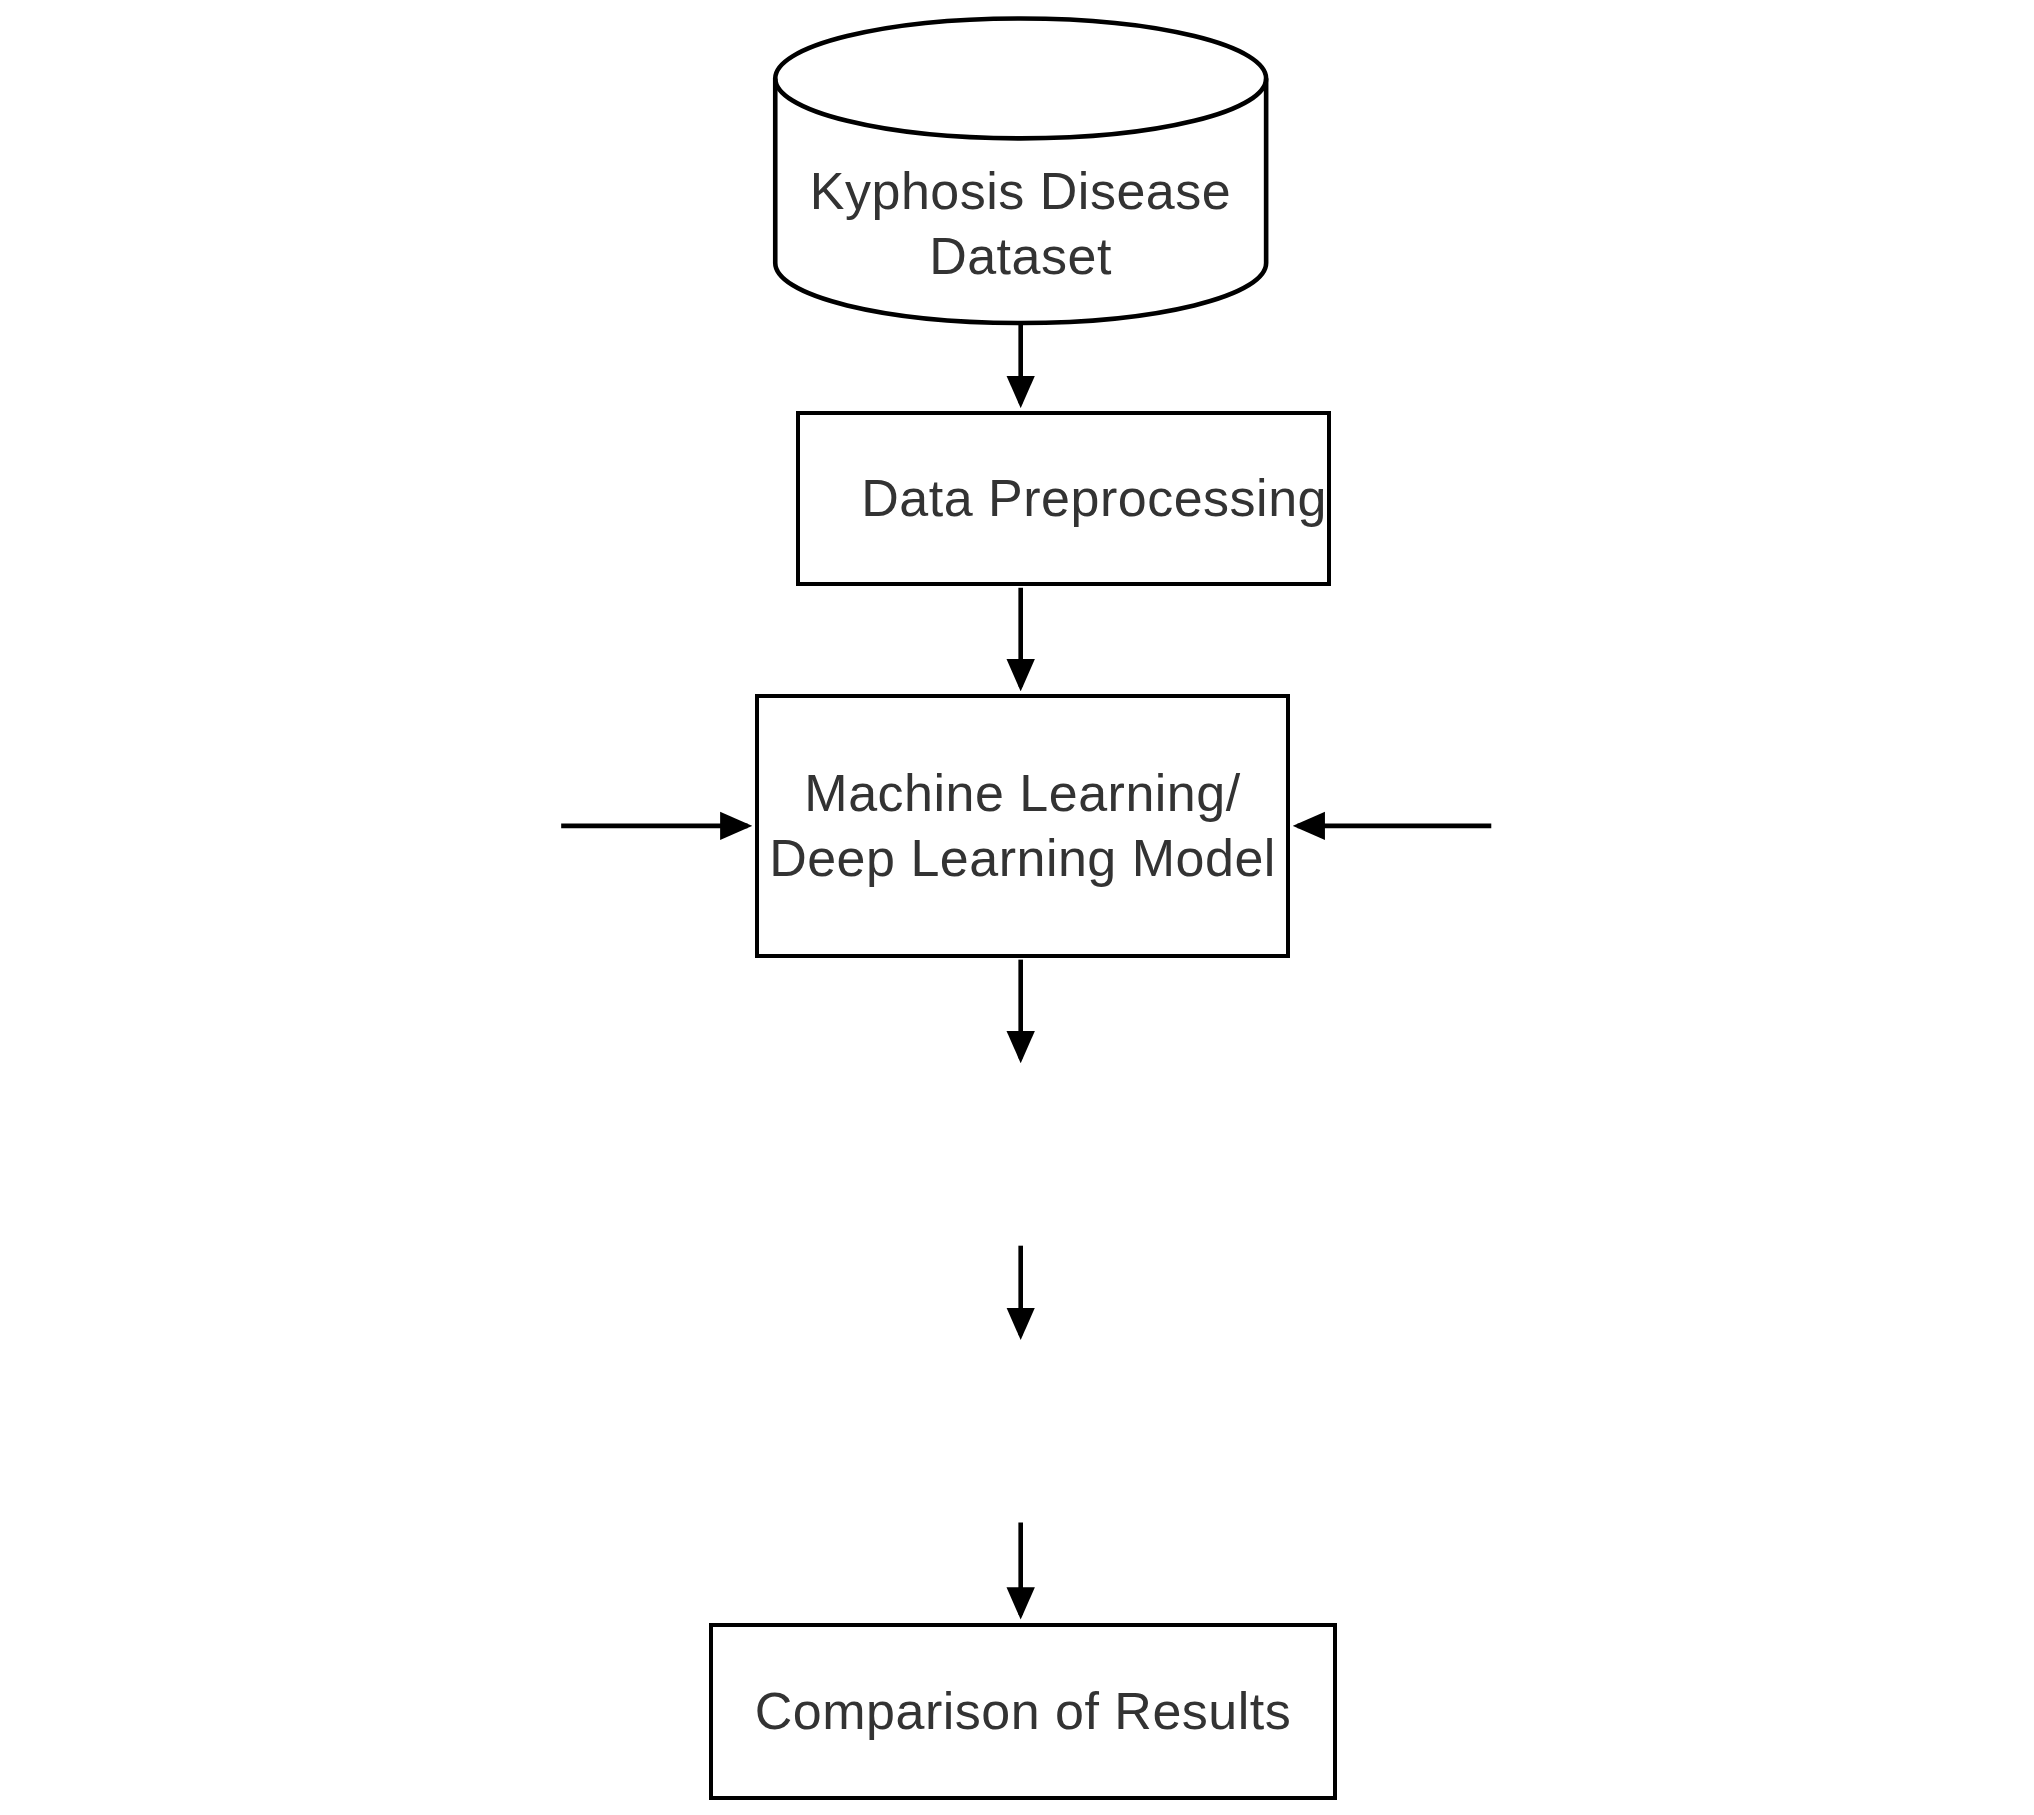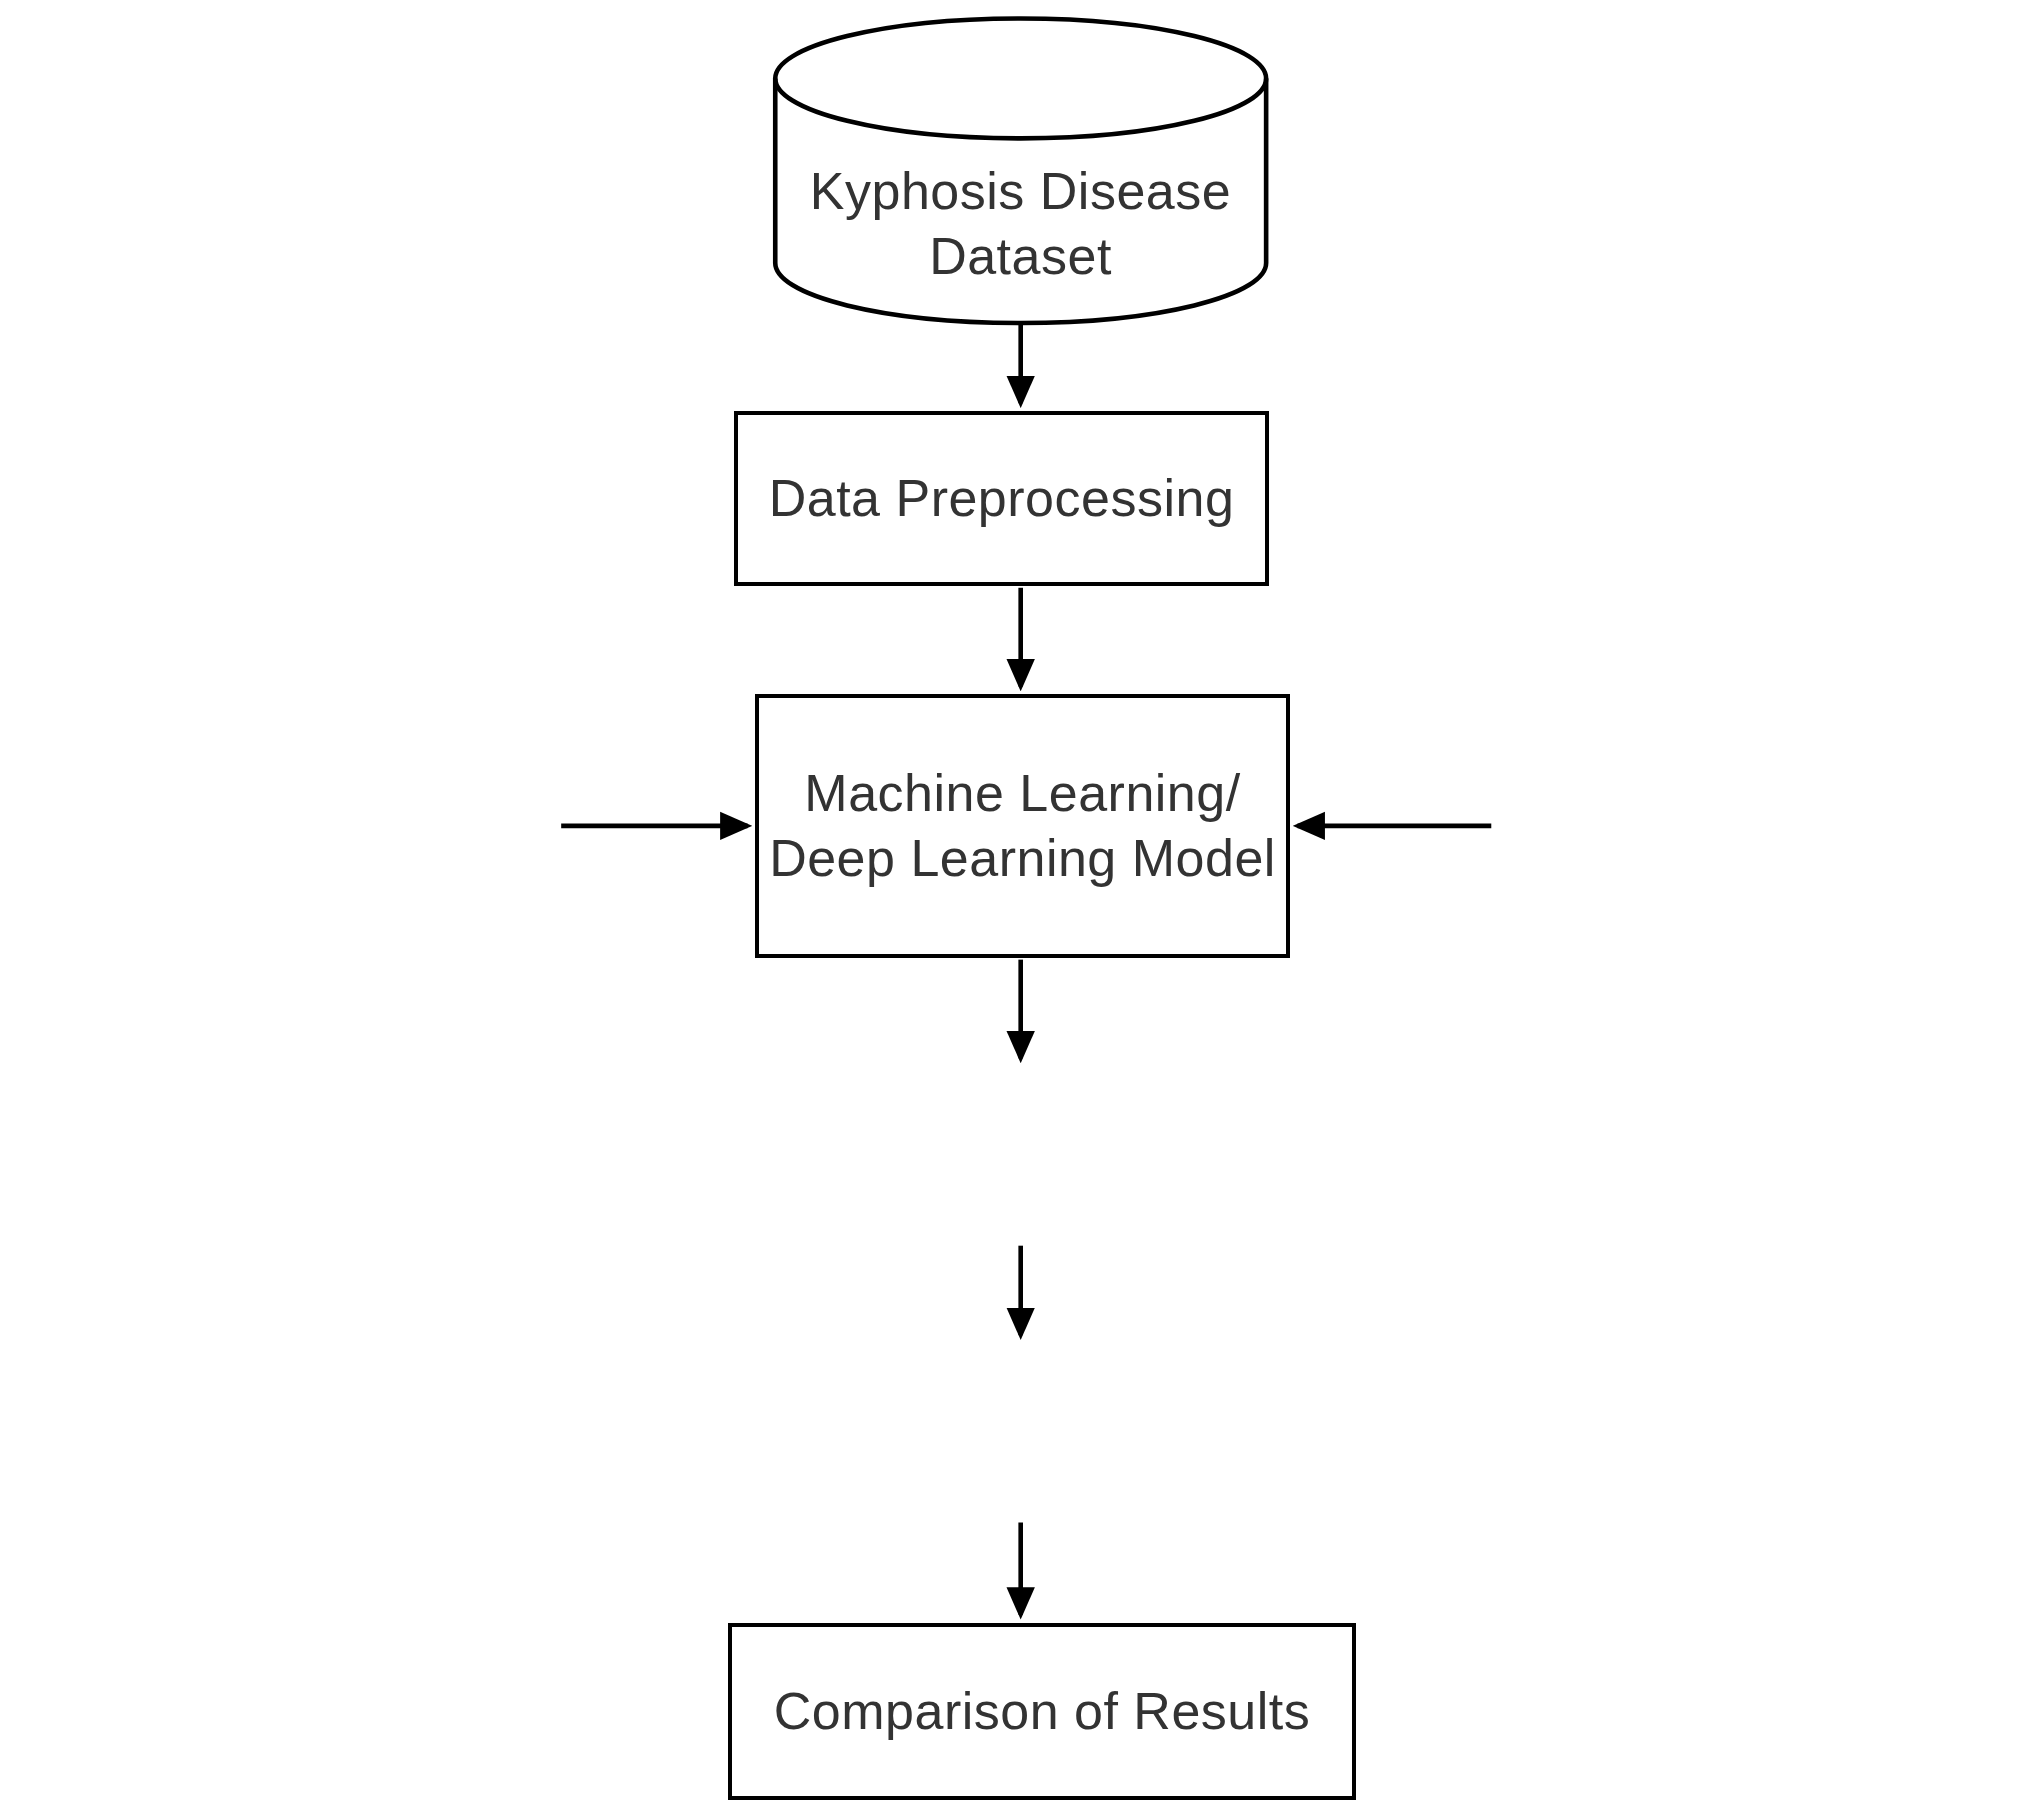--- a/index.html
+++ b/index.html
@@ -72,31 +72,31 @@
       <line x1="1106" y1="1350" x2="1106" y2="1447" marker-end="url(#arrowhead)"></line>
       <line x1="1106" y1="1650" x2="1106" y2="1750" marker-end="url(#arrowhead)"></line>
     </g>
   </svg>
 
   <div class="node cylinder-label" style="left:775px; top:138px; width:491px; height:171px;">
     <span class="label">Kyphosis Disease
 Dataset</span>
   </div>
 
-  <div class="node rect" style="left:734px; top:411px; width:535px; height:175px;">
+  <div class="node rect" style="left:796px; top:411px; width:535px; height:175px;justify-content:flex-end;">
     <span class="label">Data Preprocessing</span>
   </div>
 
 
   <div class="node rect" style="left:755px; top:694px; width:535px; height:264px;">
     <span class="label">Machine Learning/
 Deep Learning Model</span>
   </div>
 
 
 
 
-  <div class="node rect" style="left:728px; top:1623px; width:628px; height:177px;">
+  <div class="node rect" style="left:709px; top:1623px; width:628px; height:177px;">
     <span class="label">Comparison of Results</span>
   </div>
 
 </div>
 
 
 </body></html>

